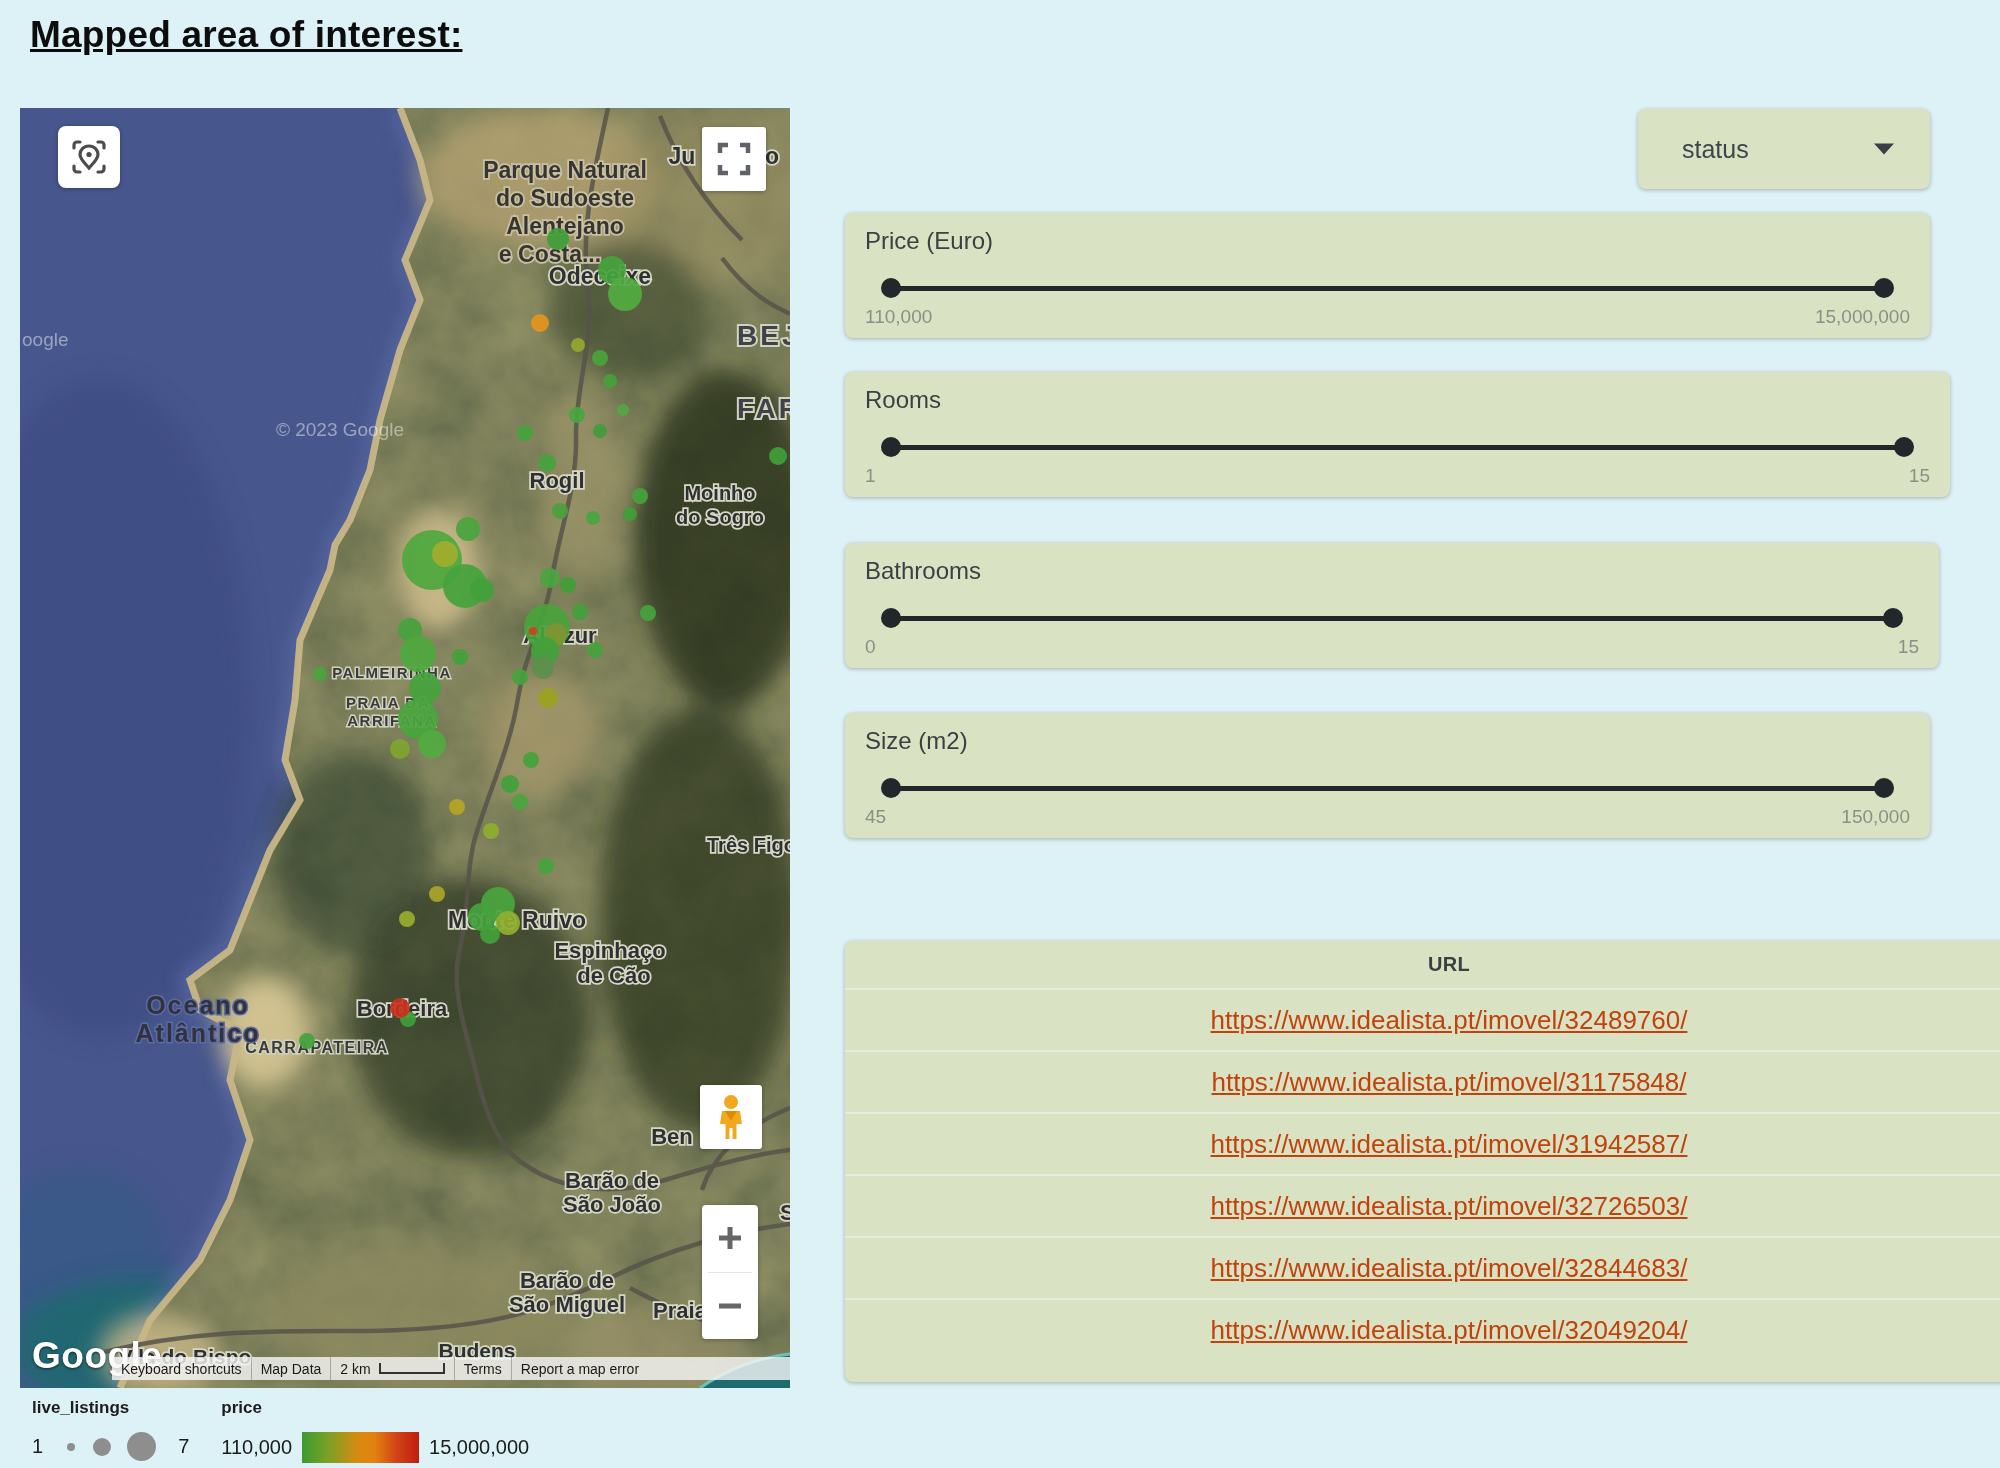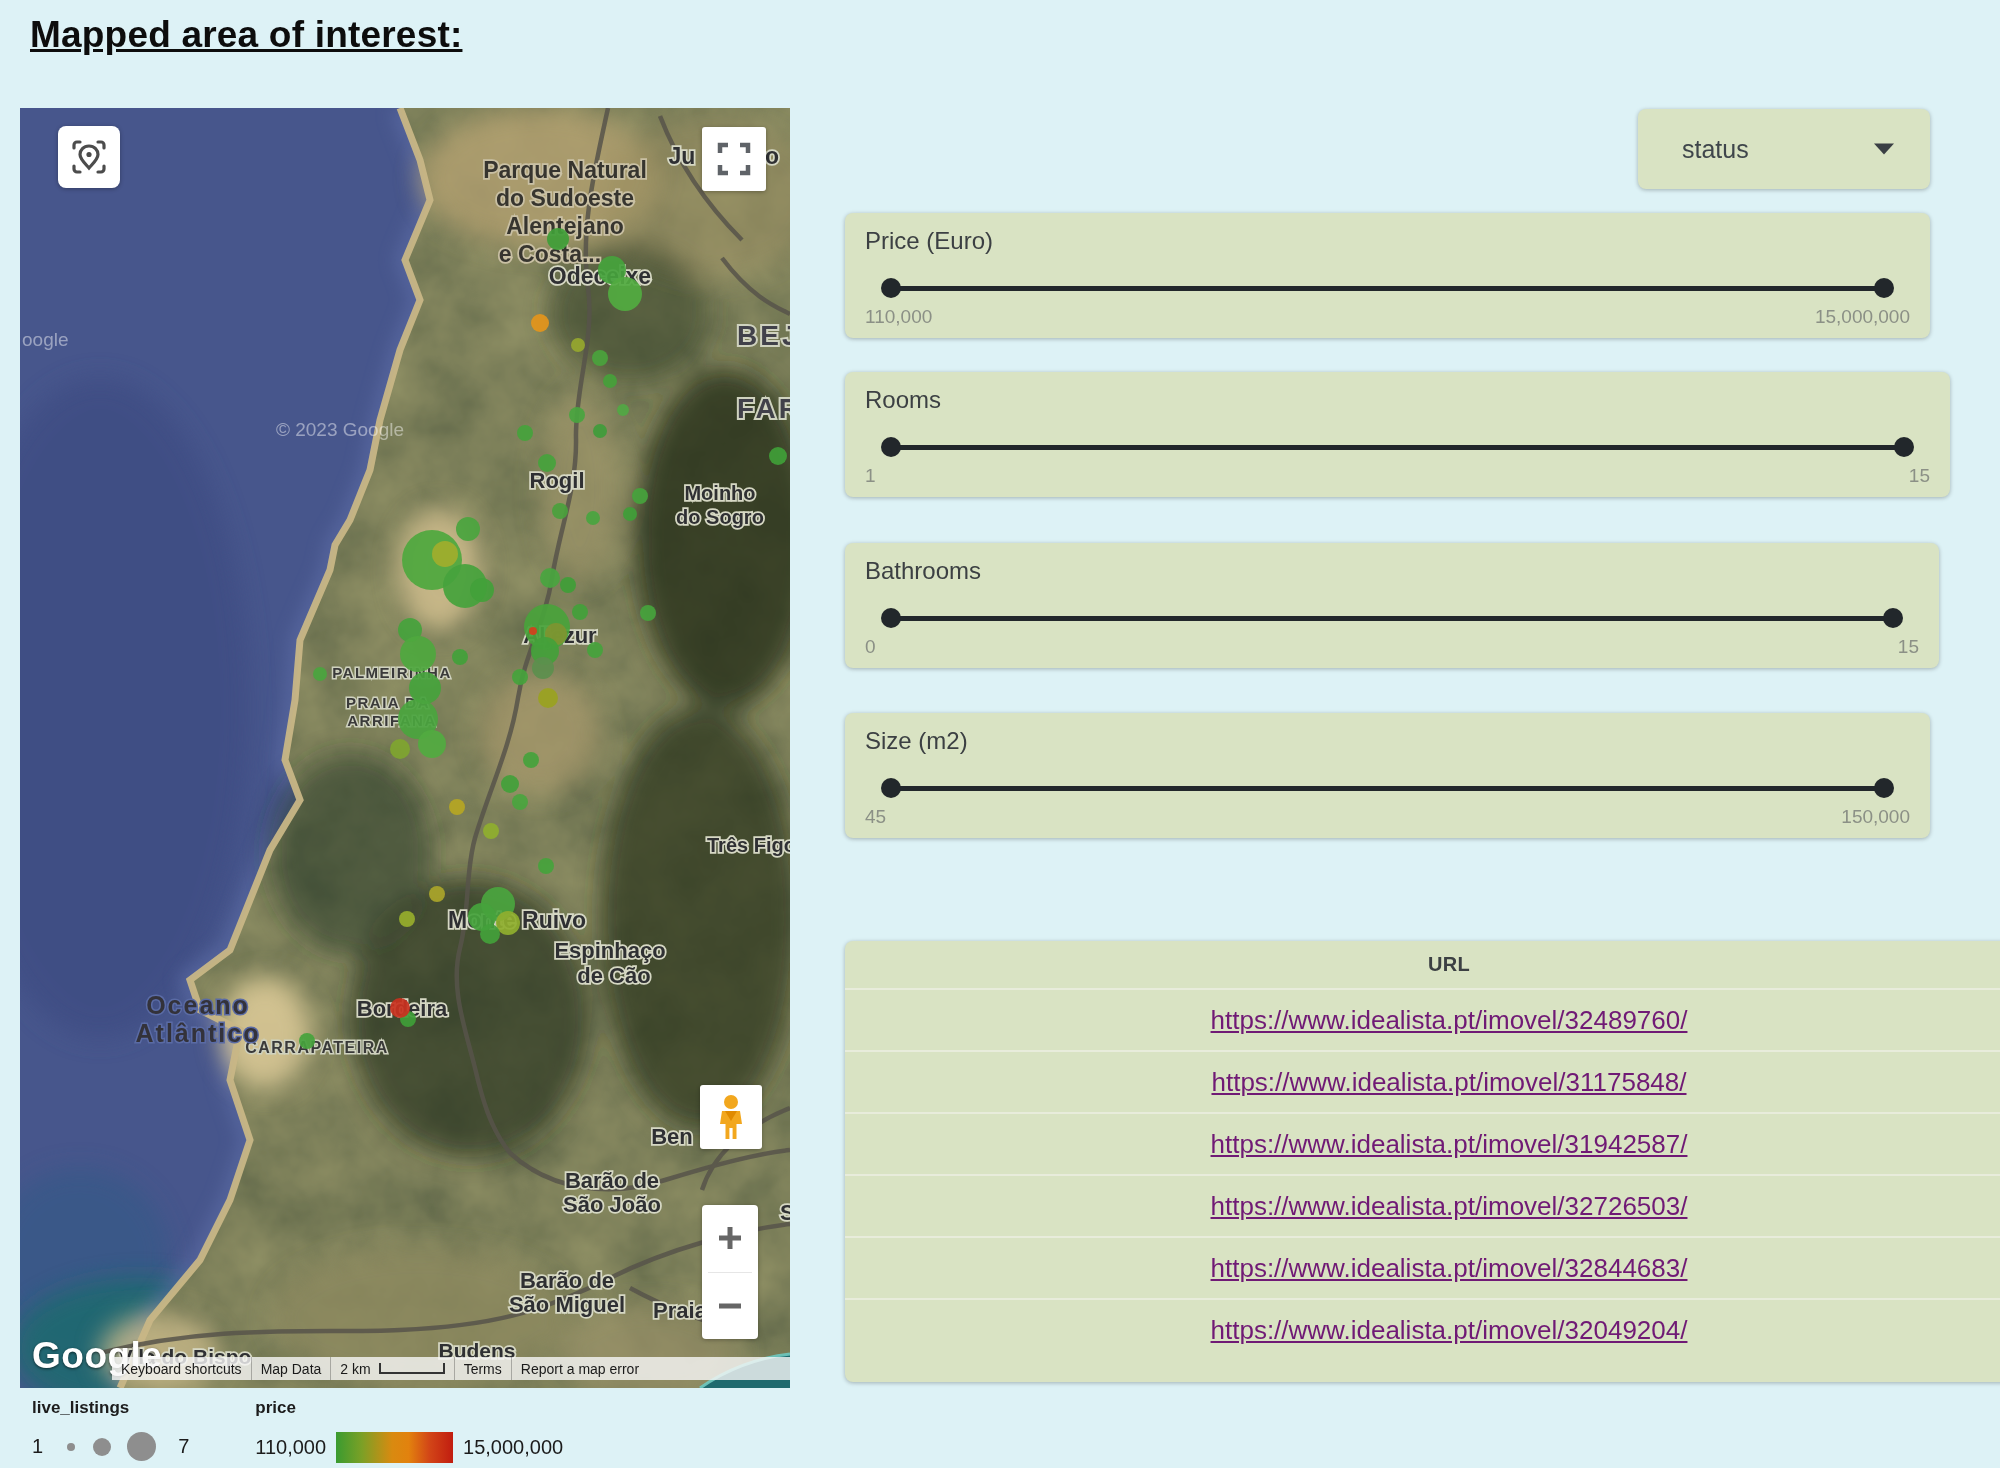--- a/index.html
+++ b/index.html
@@ -58,24 +58,24 @@
   .handle{position:absolute;top:1px;width:20px;height:20px;border-radius:50%;background:#22272b;}
   .handle.left{left:-10px;} .handle.right{right:-10px;}
   .minmax{position:absolute;left:20px;right:20px;bottom:10px;display:flex;justify-content:space-between;
     font-size:19px;color:#8b9086;}
 
   
   #url-table{position:absolute;left:0;top:832px;width:1208px;height:441px;overflow:hidden;}
   #url-header{height:47px;display:flex;align-items:center;justify-content:center;font-weight:bold;
     font-size:20px;color:#3c4043;letter-spacing:.3px;}
   .url-row{height:60px;border-top:2px solid #e8ecdb;display:flex;align-items:center;justify-content:center;}
-  .url-row a{font-size:26px;color:#701a75;text-decoration:underline;}
-
-  
-  #legend{position:absolute;left:32px;top:1398px;display:flex;gap:66px;}
+  .url-row a{font-size:26px;color:#c2410c;text-decoration:underline;}
+
+  
+  #legend{position:absolute;left:32px;top:1398px;display:flex;gap:32px;}
   .legend-title{font-size:17px;font-weight:bold;color:#1c1c1c;margin-bottom:14px;}
   .legend-row{display:flex;align-items:center;font-size:20px;color:#1c1c1c;}
   .lg-dot{background:#8e8e8e;border-radius:50%;display:inline-block;}
   .lg-dot.d1{width:8px;height:8px;margin-left:24px;}
   .lg-dot.d2{width:18px;height:18px;margin-left:18px;}
   .lg-dot.d3{width:29px;height:29px;margin-left:16px;}
   #legend .lg-max{margin-left:22px;}
   #gradbar{display:inline-block;width:117px;height:31px;margin:0 10px;}
 </style>
 </head>

